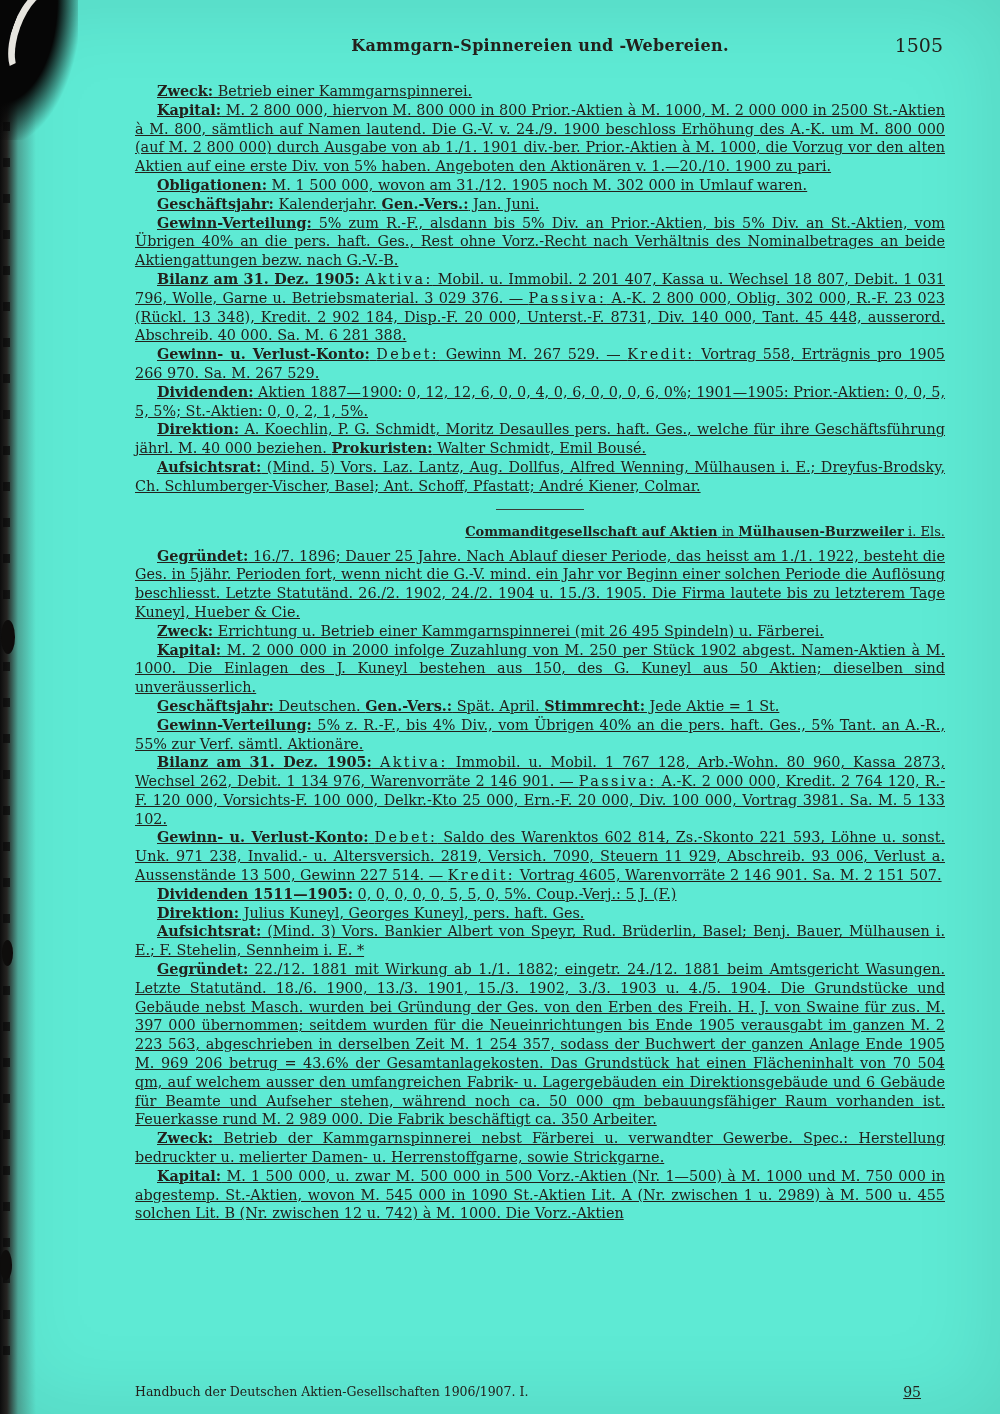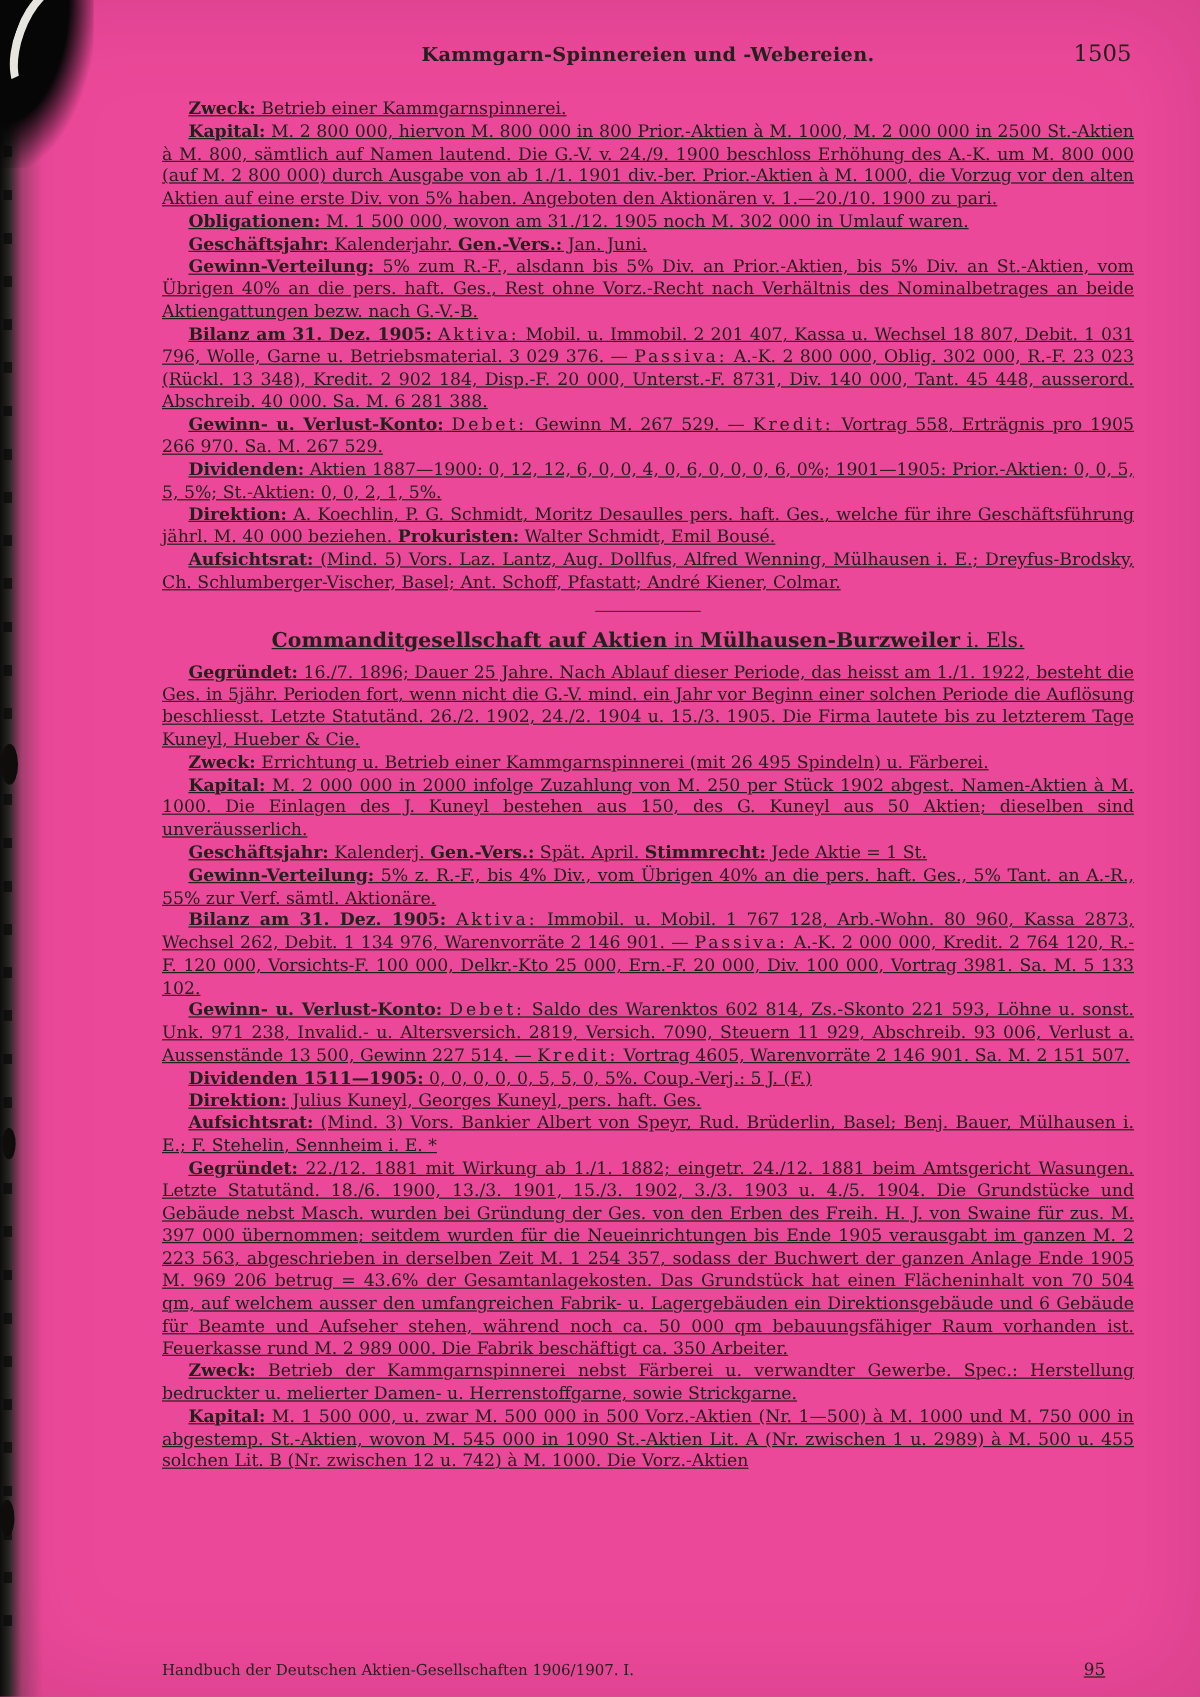--- a/index.html
+++ b/index.html
@@ -1,20 +1,20 @@
 <!DOCTYPE html>
 <html><head>
 <meta charset="utf-8">
 <style>
   * { margin:0; padding:0; box-sizing:border-box; }
   html,body { width:1000px; height:1414px; }
   body { font-family:"DejaVu Serif","Liberation Serif",serif; background:#8f8e8c; }
   .scan {
     position:relative; width:1000px; height:1414px; overflow:hidden;
-    background:#ec4899; color:#23211c;
+    background:#5eead4; color:#23211c;
     box-shadow: inset 0 0 90px rgba(0,0,0,0.10);
   }
   
   .binding {
     position:absolute; left:0; top:0; width:36px; height:100%;
     background:linear-gradient(90deg,#0c0c0c 0px,#262523 7px,rgba(50,48,45,.35) 18px,rgba(50,48,45,0) 36px);
   }
   .speckle {
     position:absolute; left:3px; top:50px; width:7px; height:1320px; border-radius:4px; opacity:.75;
     background:repeating-linear-gradient(180deg, rgba(8,8,8,.9) 0 9px, rgba(8,8,8,0) 9px 36px);
@@ -33,21 +33,21 @@
   .page { position:absolute; inset:0; padding:36px 55px 0 135px; }
   .pagehead { position:relative; text-align:center; margin-bottom:24px; height:22px; }
   .head-title { font-weight:bold; font-size:16px; letter-spacing:.3px; }
   .head-num { position:absolute; right:2px; top:-2px; font-size:19px; font-weight:normal; }
   main { display:block;text-decoration:underline; }
   p.para { font-size:14.4px; line-height:18.8px; text-align:justify; text-indent:22px; }
   .b { font-weight:bold; }
   .sp { letter-spacing:2.4px; }
   hr.sep { width:88px; border:none; border-top:1.5px solid #3c3a36; margin:13px auto 12px; }
   h2.title-medium { text-align:center; font-size:27px; font-weight:bold; margin:6px 0 3px; }
-  p.subtitle { text-align:center; font-size:17px; margin:14px 0 8px; }
+  p.subtitle { text-align:right; font-size:13px; margin:14px 0 8px; }
   h2.title-large { text-align:center; font-size:30px; font-weight:bold; margin:26px 0 12px; letter-spacing:.2px; }
   footer {
     position:absolute; left:135px; right:55px; bottom:14px;
     display:flex; justify-content:space-between; font-size:12.5px;
   }
   .footer-page { padding-right:24px; font-size:14px;text-decoration:underline; }
 </style>
 </head>
 <body>
 
@@ -81,21 +81,21 @@
           <p class="para"><span class="b ">Dividenden:</span><span class=""> Aktien 1887—1900: 0, 12, 12, 6, 0, 0, 4, 0, 6, 0, 0, 0, 6, 0%; 1901—1905: Prior.-Aktien: 0, 0, 5, 5, 5%; St.-Aktien: 0, 0, 2, 1, 5%.</span></p>
           <p class="para"><span class="b ">Direktion:</span><span class=""> A. Koechlin, P. G. Schmidt, Moritz Desaulles pers. haft. Ges., welche für ihre Geschäftsführung jährl. M. 40 000 beziehen. </span><span class="b ">Prokuristen:</span><span class=""> Walter Schmidt, Emil Bousé.</span></p>
           <p class="para"><span class="b ">Aufsichtsrat:</span><span class=""> (Mind. 5) Vors. Laz. Lantz, Aug. Dollfus, Alfred Wenning, Mülhausen i. E.; Dreyfus-Brodsky, Ch. Schlumberger-Vischer, Basel; Ant. Schoff, Pfastatt; André Kiener, Colmar.</span></p>
         </section>
         <hr class="sep">
         <section>
           <p class="subtitle"><span class="b ">Commanditgesellschaft auf Aktien</span><span class=""> in </span><span class="b ">Mülhausen-Burzweiler</span><span class=""> i. Els.</span></p>
           <p class="para"><span class="b ">Gegründet:</span><span class=""> 16./7. 1896; Dauer 25 Jahre. Nach Ablauf dieser Periode, das heisst am 1./1. 1922, besteht die Ges. in 5jähr. Perioden fort, wenn nicht die G.-V. mind. ein Jahr vor Beginn einer solchen Periode die Auflösung beschliesst. Letzte Statutänd. 26./2. 1902, 24./2. 1904 u. 15./3. 1905. Die Firma lautete bis zu letzterem Tage Kuneyl, Hueber &amp; Cie.</span></p>
           <p class="para"><span class="b ">Zweck:</span><span class=""> Errichtung u. Betrieb einer Kammgarnspinnerei (mit 26 495 Spindeln) u. Färberei.</span></p>
           <p class="para"><span class="b ">Kapital:</span><span class=""> M. 2 000 000 in 2000 infolge Zuzahlung von M. 250 per Stück 1902 abgest. Namen-Aktien à M. 1000. Die Einlagen des J. Kuneyl bestehen aus 150, des G. Kuneyl aus 50 Aktien; dieselben sind unveräusserlich.</span></p>
-          <p class="para"><span class="b ">Geschäftsjahr:</span><span class=""> Kalenderj. </span><span class="b ">Gen.-Vers.:</span><span class=""> Spät. April. </span><span class="b ">Stimmrecht:</span><span class=""> Jede Aktie = 1 St.</span></p>
+          <p class="para"><span class="b ">Geschäftsjahr:</span><span class=""> Deutschen. </span><span class="b ">Gen.-Vers.:</span><span class=""> Spät. April. </span><span class="b ">Stimmrecht:</span><span class=""> Jede Aktie = 1 St.</span></p>
           <p class="para"><span class="b ">Gewinn-Verteilung:</span><span class=""> 5% z. R.-F., bis 4% Div., vom Übrigen 40% an die pers. haft. Ges., 5% Tant. an A.-R., 55% zur Verf. sämtl. Aktionäre.</span></p>
           <p class="para"><span class="b ">Bilanz am 31. Dez. 1905:</span><span class=""> </span><span class="sp">Aktiva:</span><span class=""> Immobil. u. Mobil. 1 767 128, Arb.-Wohn. 80 960, Kassa 2873, Wechsel 262, Debit. 1 134 976, Warenvorräte 2 146 901. — </span><span class="sp">Passiva:</span><span class=""> A.-K. 2 000 000, Kredit. 2 764 120, R.-F. 120 000, Vorsichts-F. 100 000, Delkr.-Kto 25 000, Ern.-F. 20 000, Div. 100 000, Vortrag 3981. Sa. M. 5 133 102.</span></p>
           <p class="para"><span class="b ">Gewinn- u. Verlust-Konto:</span><span class=""> </span><span class="sp">Debet:</span><span class=""> Saldo des Warenktos 602 814, Zs.-Skonto 221 593, Löhne u. sonst. Unk. 971 238, Invalid.- u. Altersversich. 2819, Versich. 7090, Steuern 11 929, Abschreib. 93 006, Verlust a. Aussenstände 13 500, Gewinn 227 514. — </span><span class="sp">Kredit:</span><span class=""> Vortrag 4605, Warenvorräte 2 146 901. Sa. M. 2 151 507.</span></p>
           <p class="para"><span class="b ">Dividenden 1511—1905:</span><span class=""> 0, 0, 0, 0, 0, 5, 5, 0, 5%. Coup.-Verj.: 5 J. (F.)</span></p>
           <p class="para"><span class="b ">Direktion:</span><span class=""> Julius Kuneyl, Georges Kuneyl, pers. haft. Ges.</span></p>
           <p class="para"><span class="b ">Aufsichtsrat:</span><span class=""> (Mind. 3) Vors. Bankier Albert von Speyr, Rud. Brüderlin, Basel; Benj. Bauer, Mülhausen i. E.; F. Stehelin, Sennheim i. E.  *</span></p>
         </section>
         <section>
           <p class="para"><span class="b ">Gegründet:</span><span class=""> 22./12. 1881 mit Wirkung ab 1./1. 1882; eingetr. 24./12. 1881 beim Amtsgericht Wasungen. Letzte Statutänd. 18./6. 1900, 13./3. 1901, 15./3. 1902, 3./3. 1903 u. 4./5. 1904. Die Grundstücke und Gebäude nebst Masch. wurden bei Gründung der Ges. von den Erben des Freih. H. J. von Swaine für zus. M. 397 000 übernommen; seitdem wurden für die Neueinrichtungen bis Ende 1905 verausgabt im ganzen M. 2 223 563, abgeschrieben in derselben Zeit M. 1 254 357, sodass der Buchwert der ganzen Anlage Ende 1905 M. 969 206 betrug = 43.6% der Gesamtanlagekosten. Das Grundstück hat einen Flächeninhalt von 70 504 qm, auf welchem ausser den umfangreichen Fabrik- u. Lagergebäuden ein Direktionsgebäude und 6 Gebäude für Beamte und Aufseher stehen, während noch ca. 50 000 qm bebauungsfähiger Raum vorhanden ist. Feuerkasse rund M. 2 989 000. Die Fabrik beschäftigt ca. 350 Arbeiter.</span></p>
           <p class="para"><span class="b ">Zweck:</span><span class=""> Betrieb der Kammgarnspinnerei nebst Färberei u. verwandter Gewerbe. Spec.: Herstellung bedruckter u. melierter Damen- u. Herrenstoffgarne, sowie Strickgarne.</span></p>

